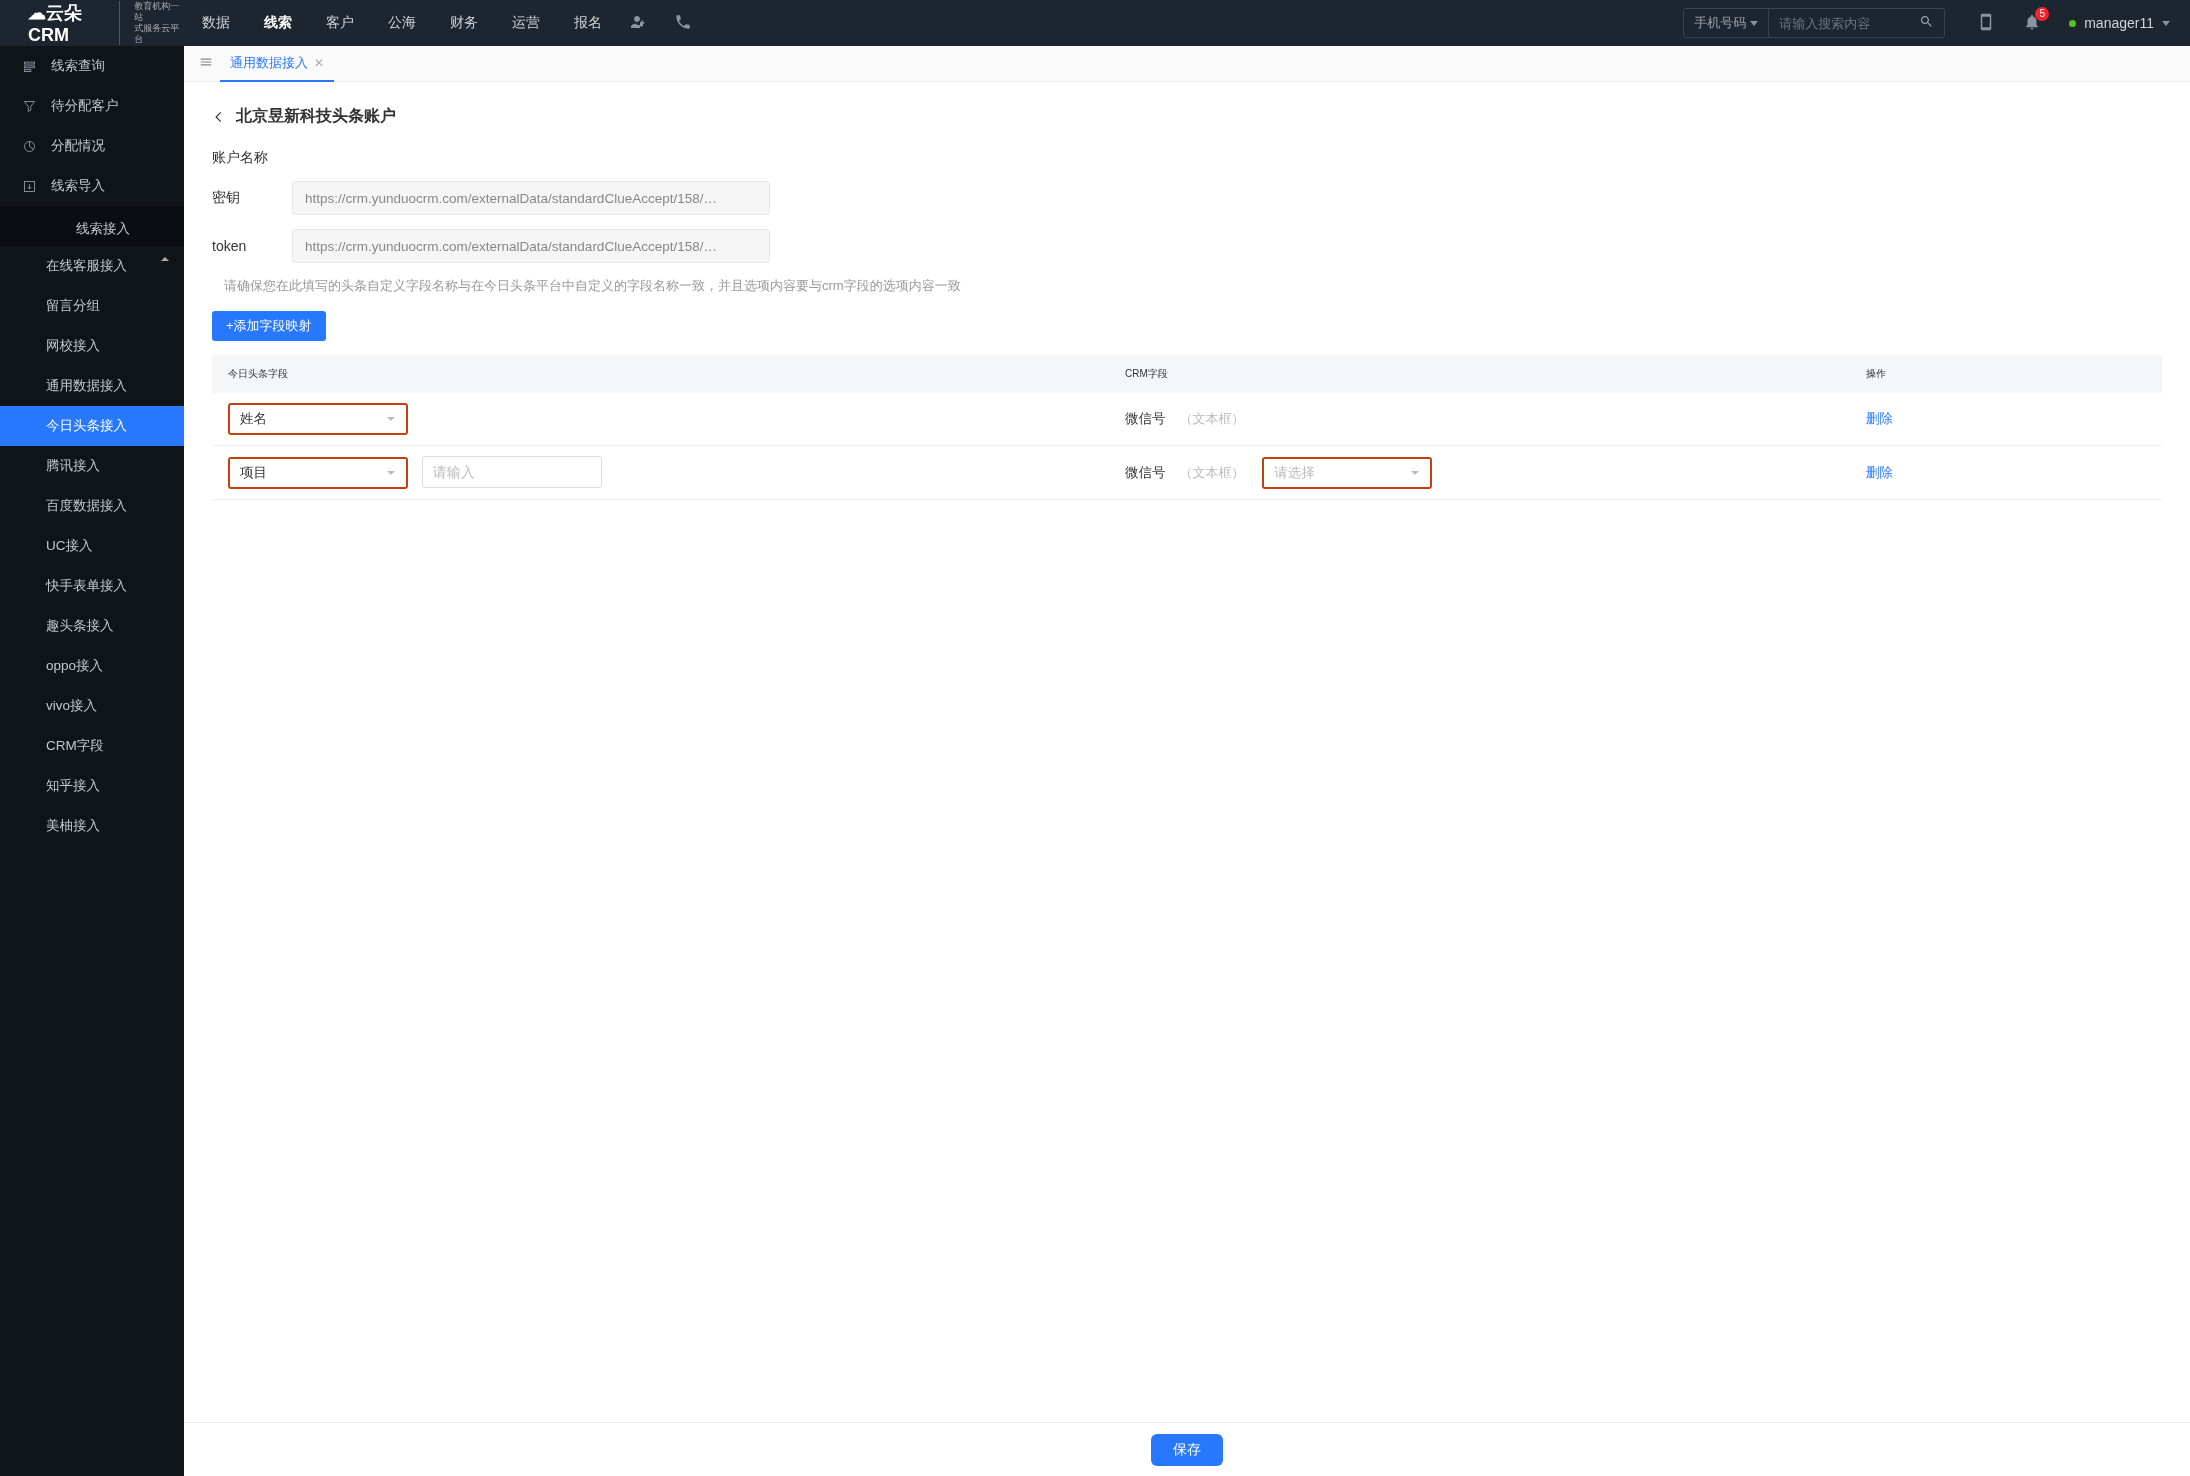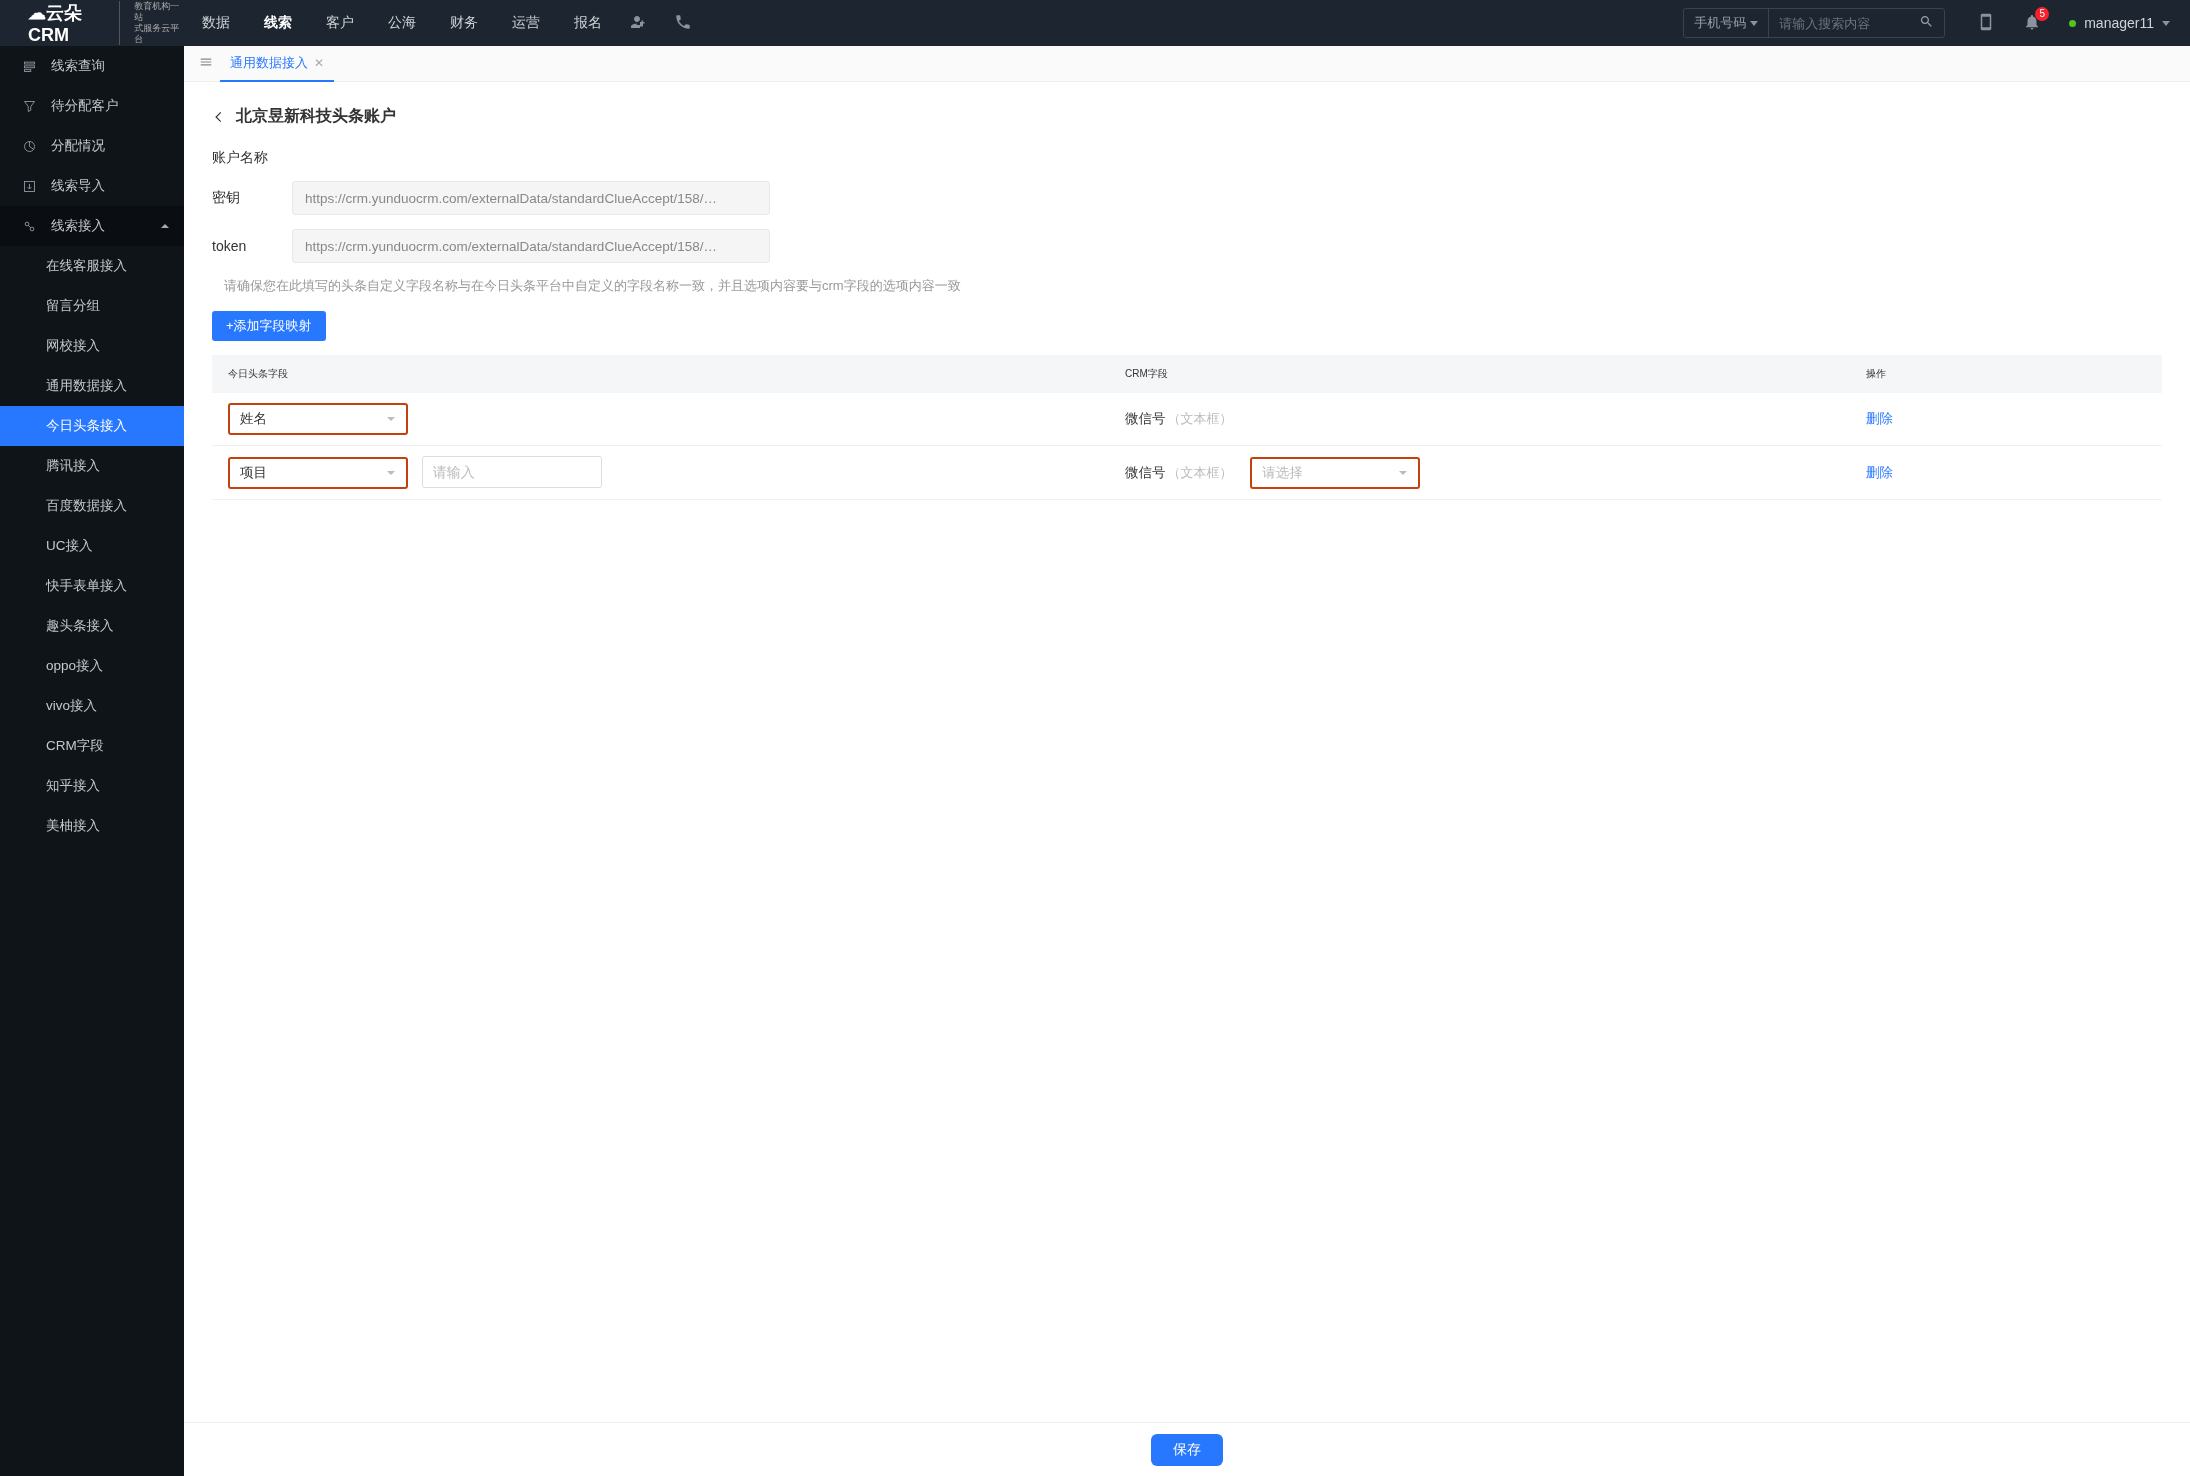--- a/index.html
+++ b/index.html
@@ -30,21 +30,21 @@
 .user-box { display: flex; align-items: center; gap: 8px; cursor: pointer; color: #d0d3d8; }
 .status-dot { width: 7px; height: 7px; background: #52c41a; border-radius: 50%; }
 .caret-down { width: 0; height: 0; border-left: 4px solid transparent; border-right: 4px solid transparent; border-top: 5px solid #8a939e; }
 
 
 .body { flex: 1; display: flex; overflow: hidden; }
 
 
 .sidebar { width: 184px; background: #0f1419; color: #c4c8ce; overflow-y: auto; }
 .side-item { display: flex; align-items: center; height: 40px; padding-left: 22px; gap: 14px; cursor: pointer; font-size: 13.5px; }
-.side-item.dark { background: #0a0e12; }
+.side-item.dark { background: #0a0e12; flex-direction: column; }
 .side-item-expand { margin-left: auto; margin-right: 14px; }
 .side-icon-svg { width: 15px; height: 15px; fill: none; stroke: #8a939e; stroke-width: 1.5; }
 .side-sub-item { height: 40px; display: flex; align-items: center; padding-left: 46px; cursor: pointer; font-size: 13.5px; color: #c4c8ce; }
 .side-sub-item.active { background: #2878ff; color: #fff; }
 
 
 .main { flex: 1; background: #fff; display: flex; flex-direction: column; overflow: hidden; }
 .tabs-bar { height: 36px; background: #fafafa; border-bottom: 1px solid #eee; display: flex; align-items: center; padding-left: 8px; }
 .tabs-collapse { width: 28px; text-align: center; color: #888; cursor: pointer; }
 .collapse-icon-svg { width: 14px; height: 14px; fill: #888; }
@@ -70,21 +70,21 @@
 .add-btn { background: #2878ff; color: #fff; border: none; border-radius: 3px; height: 30px; padding: 0 14px; font-size: 13px; cursor: pointer; margin-bottom: 14px; }
 
 .table { width: 100%; border-collapse: collapse; }
 .table thead tr { background: #f4f6f8; }
 .table th { text-align: left; padding: 12px 16px; font-weight: 500; font-size: 10px; color: #333; }
 .table td { padding: 10px 16px; border-bottom: 1px solid #f0f0f0; font-size: 13.5px; vertical-align: middle; }
 .select-ctl { display: inline-flex; align-items: center; justify-content: space-between; border: 2px solid #c2410c; border-radius: 3px; height: 32px; padding: 0 10px; min-width: 180px; cursor: pointer; background: #fff; color: #333; }
 .select-ctl.placeholder { color: #bbb; }
 .input-ctl { border: 1px solid #ddd; border-radius: 3px; height: 32px; padding: 0 10px; width: 180px; outline: none; font-size: 14px; }
 .input-ctl::placeholder { color: #bbb; }
-.crm-field { display: inline-flex; align-items: baseline; gap: 2px; }
+.crm-field { display: inline-flex; align-items: baseline; gap: 14px; }
 .crm-hint { color: #bbb; font-size: 13px; }
 .link-action { color: #2878ff; cursor: pointer; }
 
 .footer-bar { height: 54px; border-top: 1px solid #eee; display: flex; align-items: center; justify-content: center; background: #fff; }
 .save-btn { background: #2878ff; color: #fff; border: none; border-radius: 6px; height: 32px; padding: 0 22px; font-size: 14px; cursor: pointer; }
 .chev-down-svg { width: 10px; height: 10px; fill: #bbb; }
 .chev-up-svg { width: 10px; height: 10px; fill: #aaa; }
 </style>
 </head>
 <body>

